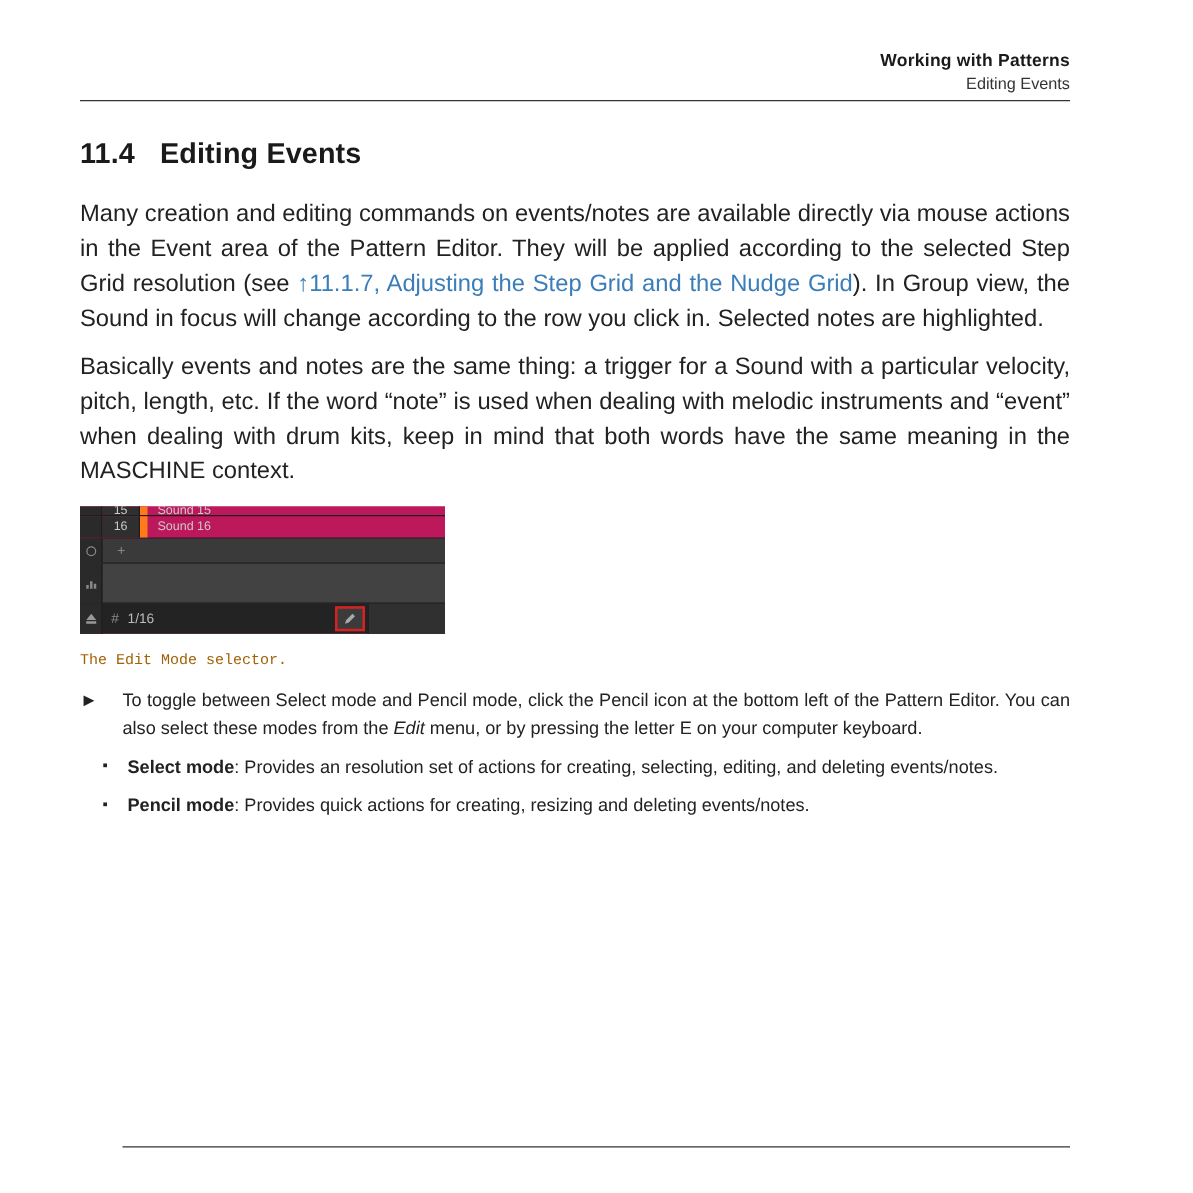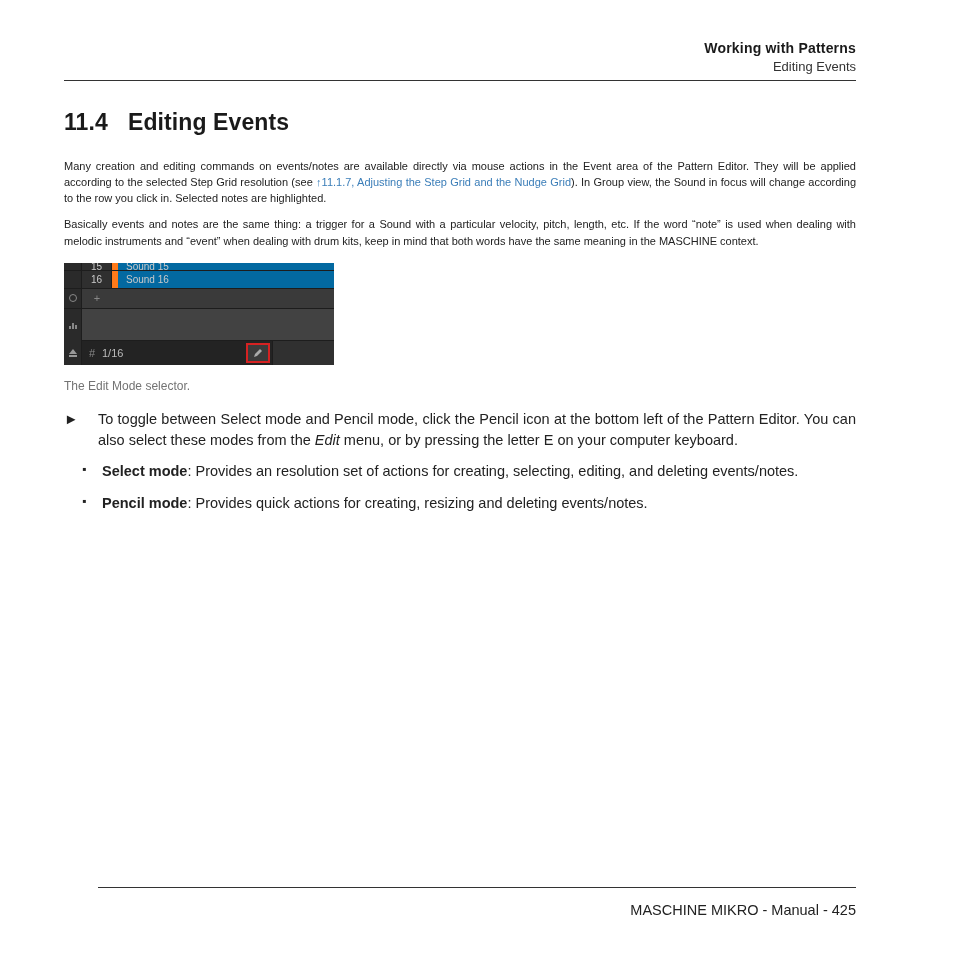--- a/index.html
+++ b/index.html
@@ -37,21 +37,21 @@
     margin-top: 28px;
     font-weight: bold;
     font-size: 23px;
     letter-spacing: 0.1px;
     font-family: "Arial Narrow", Arial, sans-serif;
     font-stretch: condensed;
   }
   .section-heading .num { display:inline-block; width: 64px; }
   .para {
     margin-top: 22px;
-    font-size: 11px;
+    font-size: 19px;
     line-height: 1.47;
     text-align: justify;
     color: #222;
   }
   .link { color: #3a7db8; }
   .sub-heading {
     margin-top: 22px;
     font-weight: bold;
     font-size: 16.5px;
     font-family: "Arial Narrow", Arial, sans-serif;
@@ -63,22 +63,22 @@
     font-weight: bold;
     font-size: 16.5px;
     font-family: "Arial Narrow", Arial, sans-serif;
     font-stretch: condensed;
     letter-spacing: 0.2px;
   }
   .subsection-heading .num { display:inline-block; width: 64px; }
   
   .ui-mock {
     margin-top: 14px;
-    width: 270px;
-    background: #0369a1;
+    width: 292px;
+    background: #be185d;
     font-size: 11px;
     color: #c9c9c9;
     font-family: Arial, sans-serif;
   }
   .ui-row {
     display: flex;
     align-items: center;
     height: 18px;
     border-bottom: 1px solid #1d1d1d;
   }
@@ -125,21 +125,22 @@
     display:flex; align-items:center; justify-content:center;
     color:#aaa;
     margin-right:2px;
   }
   .ui-bottom-right {
     width: 62px; height:24px; background:#303030; border-left:1px solid #1d1d1d;
   }
   .caption {
     margin-top: 14px;
     font-size: 12px;
-    color: #737373;
+    color: #a16207;
+    font-family: Liberation Mono, monospace;
   }
   .arrow-item, .bullet-item {
     display:flex;
     margin-top: 16px;
     font-size: 14.5px;
     line-height: 1.47;
     text-align: justify;
     color:#222;
   }
   .arrow-item .marker, .bullet-item .marker {
@@ -257,16 +258,13 @@
   <div class="bullet-item">
     <div class="marker">▪</div>
     <div>
       <span class="mode-label">Pencil mode</span><span>: Provides quick actions for creating, resizing and deleting events/notes.</span>
     </div>
   </div>
 </div>
 
 <div class="footer">
   <hr class="hr-bottom">
-  <div class="footer-text">
-    <span>MASCHINE MIKRO</span> - <span>Manual</span> - <span>425</span>
-  </div>
 </div>
 
 </body></html>

